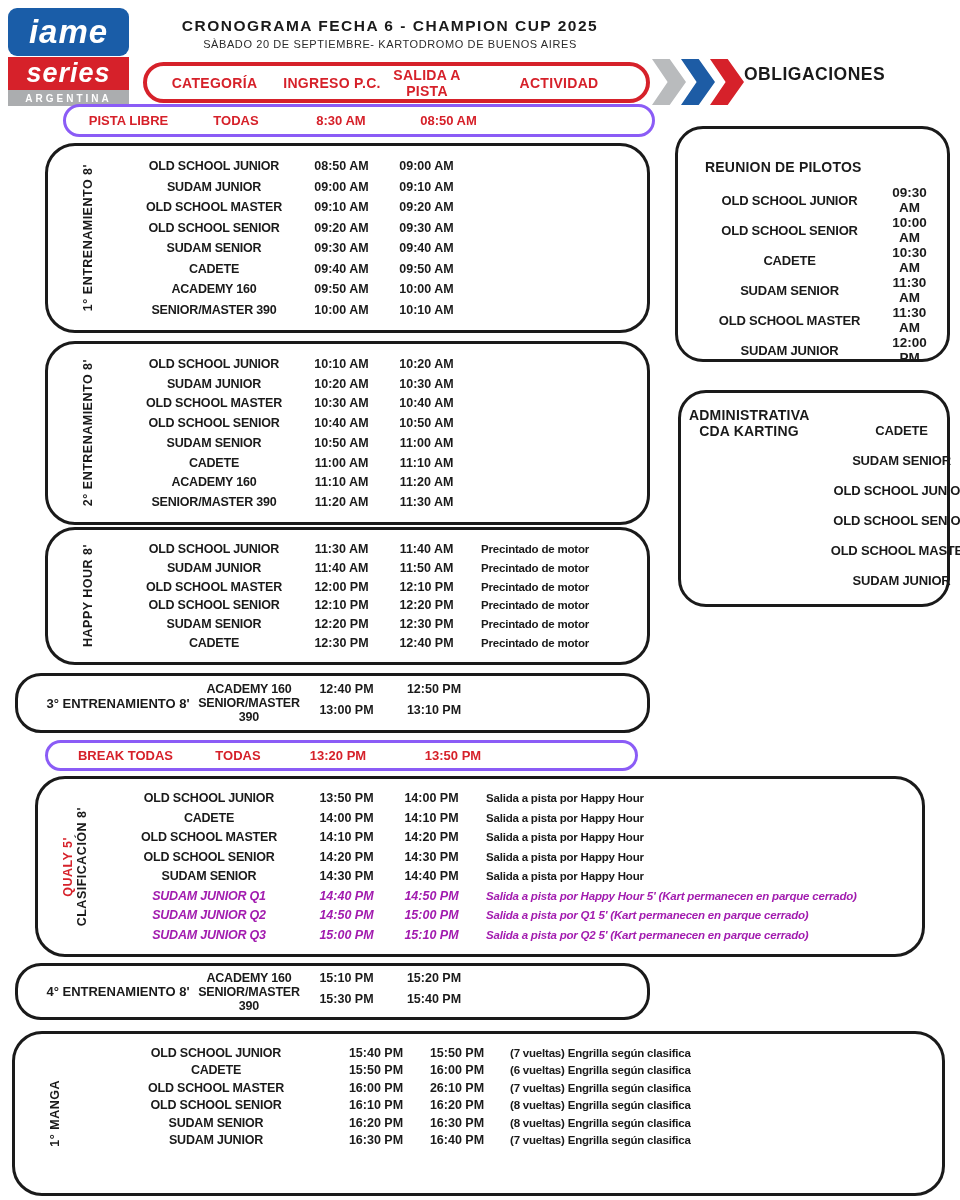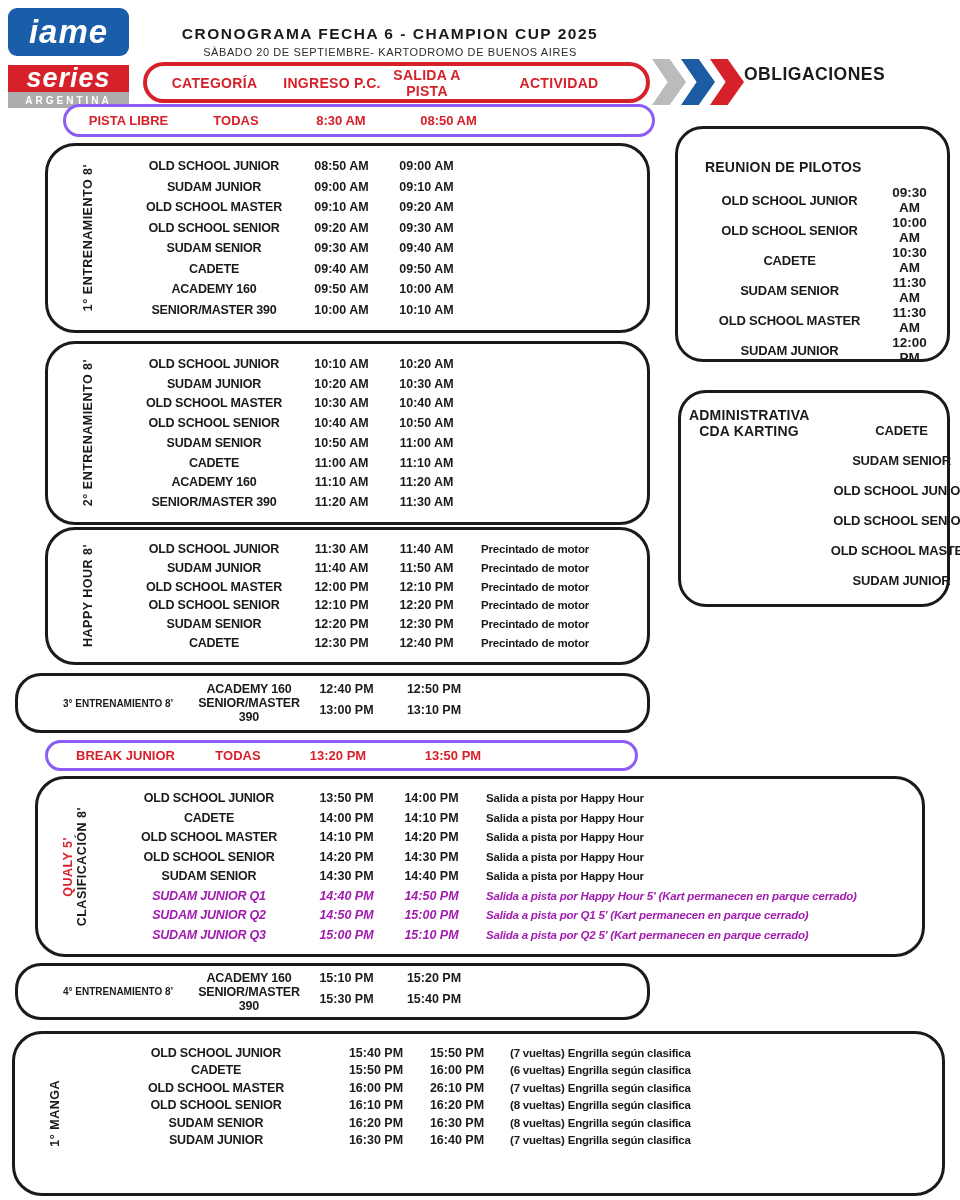--- a/index.html
+++ b/index.html
@@ -11,32 +11,32 @@
   .abs { position:absolute; }
 
   
   .logo { left:8px; top:8px; width:121px; }
   .logo-iame {
     background:#1a5da8; border-radius:9px; height:48px;
     display:flex; align-items:center; justify-content:center;
     color:#fff; font-weight:bold; font-style:italic; font-size:33px; letter-spacing:1px;
   }
   .logo-series {
-    background:#d6212a; height:27px; margin-top:9px;
+    background:#d6212a; height:33px; margin-top:1px;
     display:flex; align-items:center; justify-content:center;
     color:#fff; font-weight:bold; font-style:italic; font-size:27px; letter-spacing:1px;
   }
   .logo-argentina {
     background:#abadaf; height:16px;
     display:flex; align-items:center; justify-content:center;
     color:#fff; font-weight:bold; font-size:10px; letter-spacing:3px;
   }
 
   
-  .title-wrap { left:150px; top:17px; width:480px; text-align:center;margin-top:8px; }
+  .title-wrap { left:150px; top:17px; width:480px; text-align:center; }
   .doc-title { font-size:15.5px; font-weight:bold; letter-spacing:1.5px; }
   .doc-subtitle { font-size:11px; font-weight:normal; letter-spacing:0.6px; margin-top:3px; color:#2b2b2b; }
 
   
   .box { position:absolute; background:#fff; }
   .box.black { border:3px solid #1a1a1a; border-radius:30px; }
   .box.redb  { border:3px solid #8b5cf6; border-radius:18px; }
 
   .header-box { left:143px; top:62px; width:507px; height:41px; border:4px solid #d6212a; border-radius:21px;
     display:grid; grid-template-columns:135px 100px 90px 1fr; align-items:center; }
@@ -67,21 +67,21 @@
   .g-qualy { padding-left:70px;  grid-template-columns:190px 85px 85px 1fr; }
   .g-manga { padding-left:75px;  grid-template-columns:240px 80px 82px 1fr; }
   .row.red .cell { color:#a21caf;font-style:italic; }
 
   .vlabel { position:absolute; left:2px; top:0; bottom:0; width:75px;
     display:flex; align-items:center; justify-content:center; }
   .vtext { writing-mode:vertical-rl; transform:rotate(180deg); font-weight:bold; font-size:12.5px;
     letter-spacing:0.5px; white-space:nowrap; }
   .vtext.red { color:#d6212a; }
   .hlabel { position:absolute; left:20px; top:0; bottom:0; width:160px;
-    display:flex; align-items:center; justify-content:center; font-weight:bold; font-size:10px; }
+    display:flex; align-items:center; justify-content:center; font-weight:bold; font-size:13px; }
 
   
   .rbox-title { font-weight:bold; font-size:14px; letter-spacing:0.2px; }
   .g-right { display:grid; grid-template-columns:185px 1fr; align-items:center; font-weight:bold; }
   .g-right .rcat { text-align:center; font-size:13px; letter-spacing:-0.2px; }
   .g-right .rtime { text-align:center; font-size:13.5px; }
   .rrows { display:flex; flex-direction:column; justify-content:space-evenly; }
 </style>
 </head>
 <body>
@@ -293,21 +293,21 @@
         <div class="row g-wide">
         <span class="cell cat">SENIOR/MASTER 390</span>
         <span class="cell t">13:00 PM</span>
         <span class="cell t">13:10 PM</span>
         <span class="cell act"></span>
       </div>
       </div>
   </div>
 
   <div class="box redb break-box">
-    <div class="rc">BREAK JUNIOR</div>
+    <div class="rc">BREAK TODAS</div>
     <div class="rc">TODAS</div>
     <div class="rc">13:20 PM</div>
     <div class="rc">13:50 PM</div>
     <div class="rc"></div>
   </div>
 
   <div class="box black" style="left:35px; top:776px; width:890px; height:181px;">
     <div class="vlabel" style="width:70px;">
       <span class="vtext red">QUALY 5'</span>
       <span class="vtext">CLASIFICACIÓN 8'</span>

